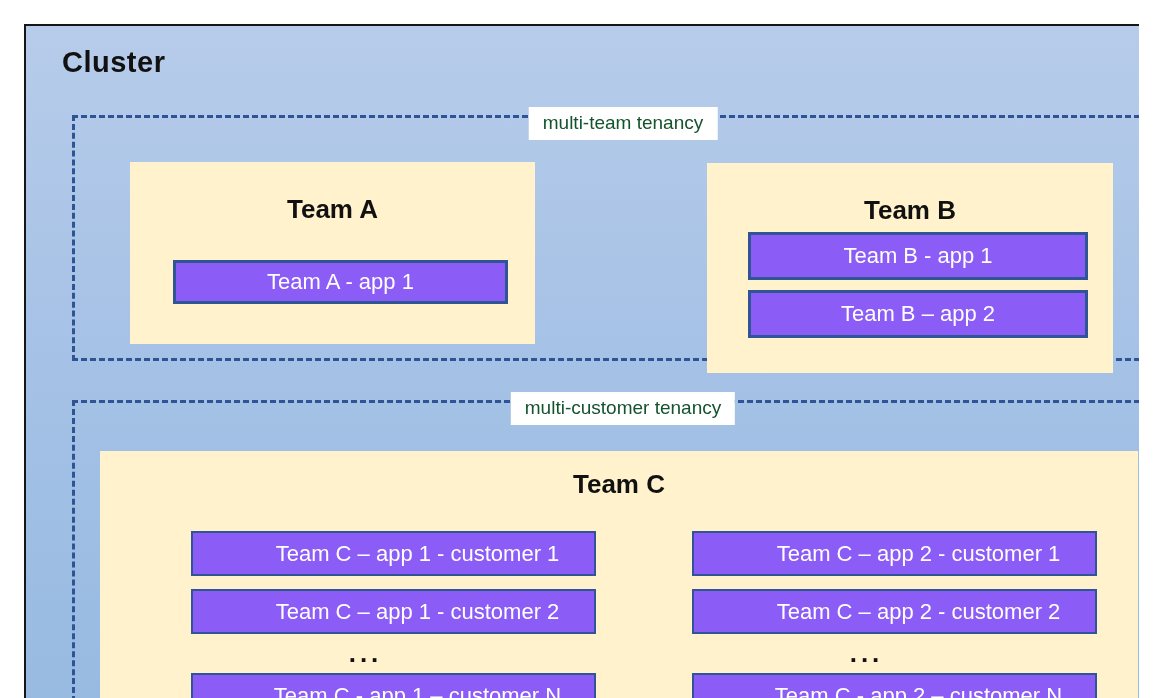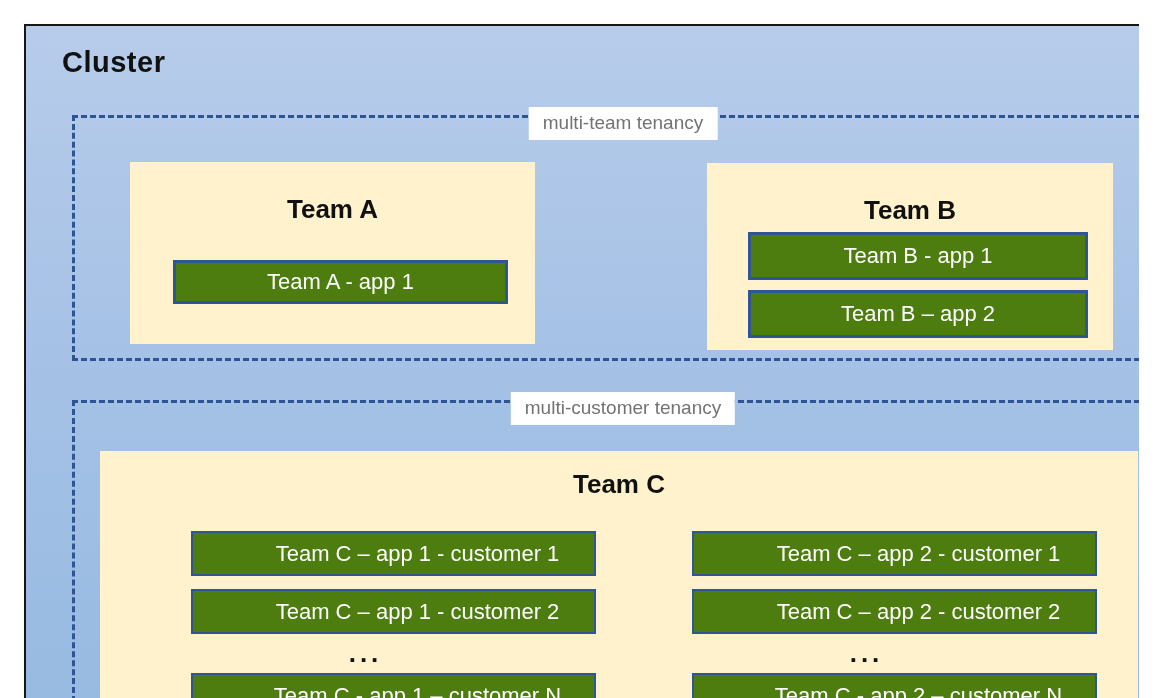--- a/index.html
+++ b/index.html
@@ -31,47 +31,47 @@
   }
   .tenancy-box.multi-team   { left: 38px; top: 81px;  width: 1086px; height: 246px; }
   .tenancy-box.multi-customer { left: 38px; top: 366px; width: 1086px; height: 320px; }
 
   .tenancy-label {
     position: absolute;
     top: -19px;
     left: 50%;
     transform: translateX(-50%);
     background: #ffffff;
-    color: #737373;
+    color: #14532d;
     font-size: 19px;
     padding: 4px 14px;
     white-space: nowrap;
     line-height: 1.3;
   }
 
   .team-panel {
     position: absolute;
     background: #fff2cc;
   }
   .team-panel .team-title {
     text-align: center;
     font-weight: bold;
     color: #111111;
   }
 
   .panel-team-a { left: 47px;  top: 36px; width: 405px; height: 182px; }
-  .panel-team-b { left: 624px; top: 37px; width: 406px; height: 187px; }
+  .panel-team-b { left: 624px; top: 37px; width: 406px; height: 210px; }
   .panel-team-a .team-title, .panel-team-b .team-title { padding-top: 24px; font-size: 26px; }
 
   .panel-team-c { left: 17px; top: 40px; width: 1038px; height: 275px; }
   .panel-team-c .team-title { padding-top: 10px; font-size: 26px; }
 
   .app-box {
     position: absolute;
-    background: #4d7c0f;
+    background: #8b5cf6;
     border: 3px solid #2f5597;
     color: #ffffff;
     display: flex;
     align-items: center;
     justify-content: center;
     font-size: 22px;
     white-space: nowrap;
   }
 
   

